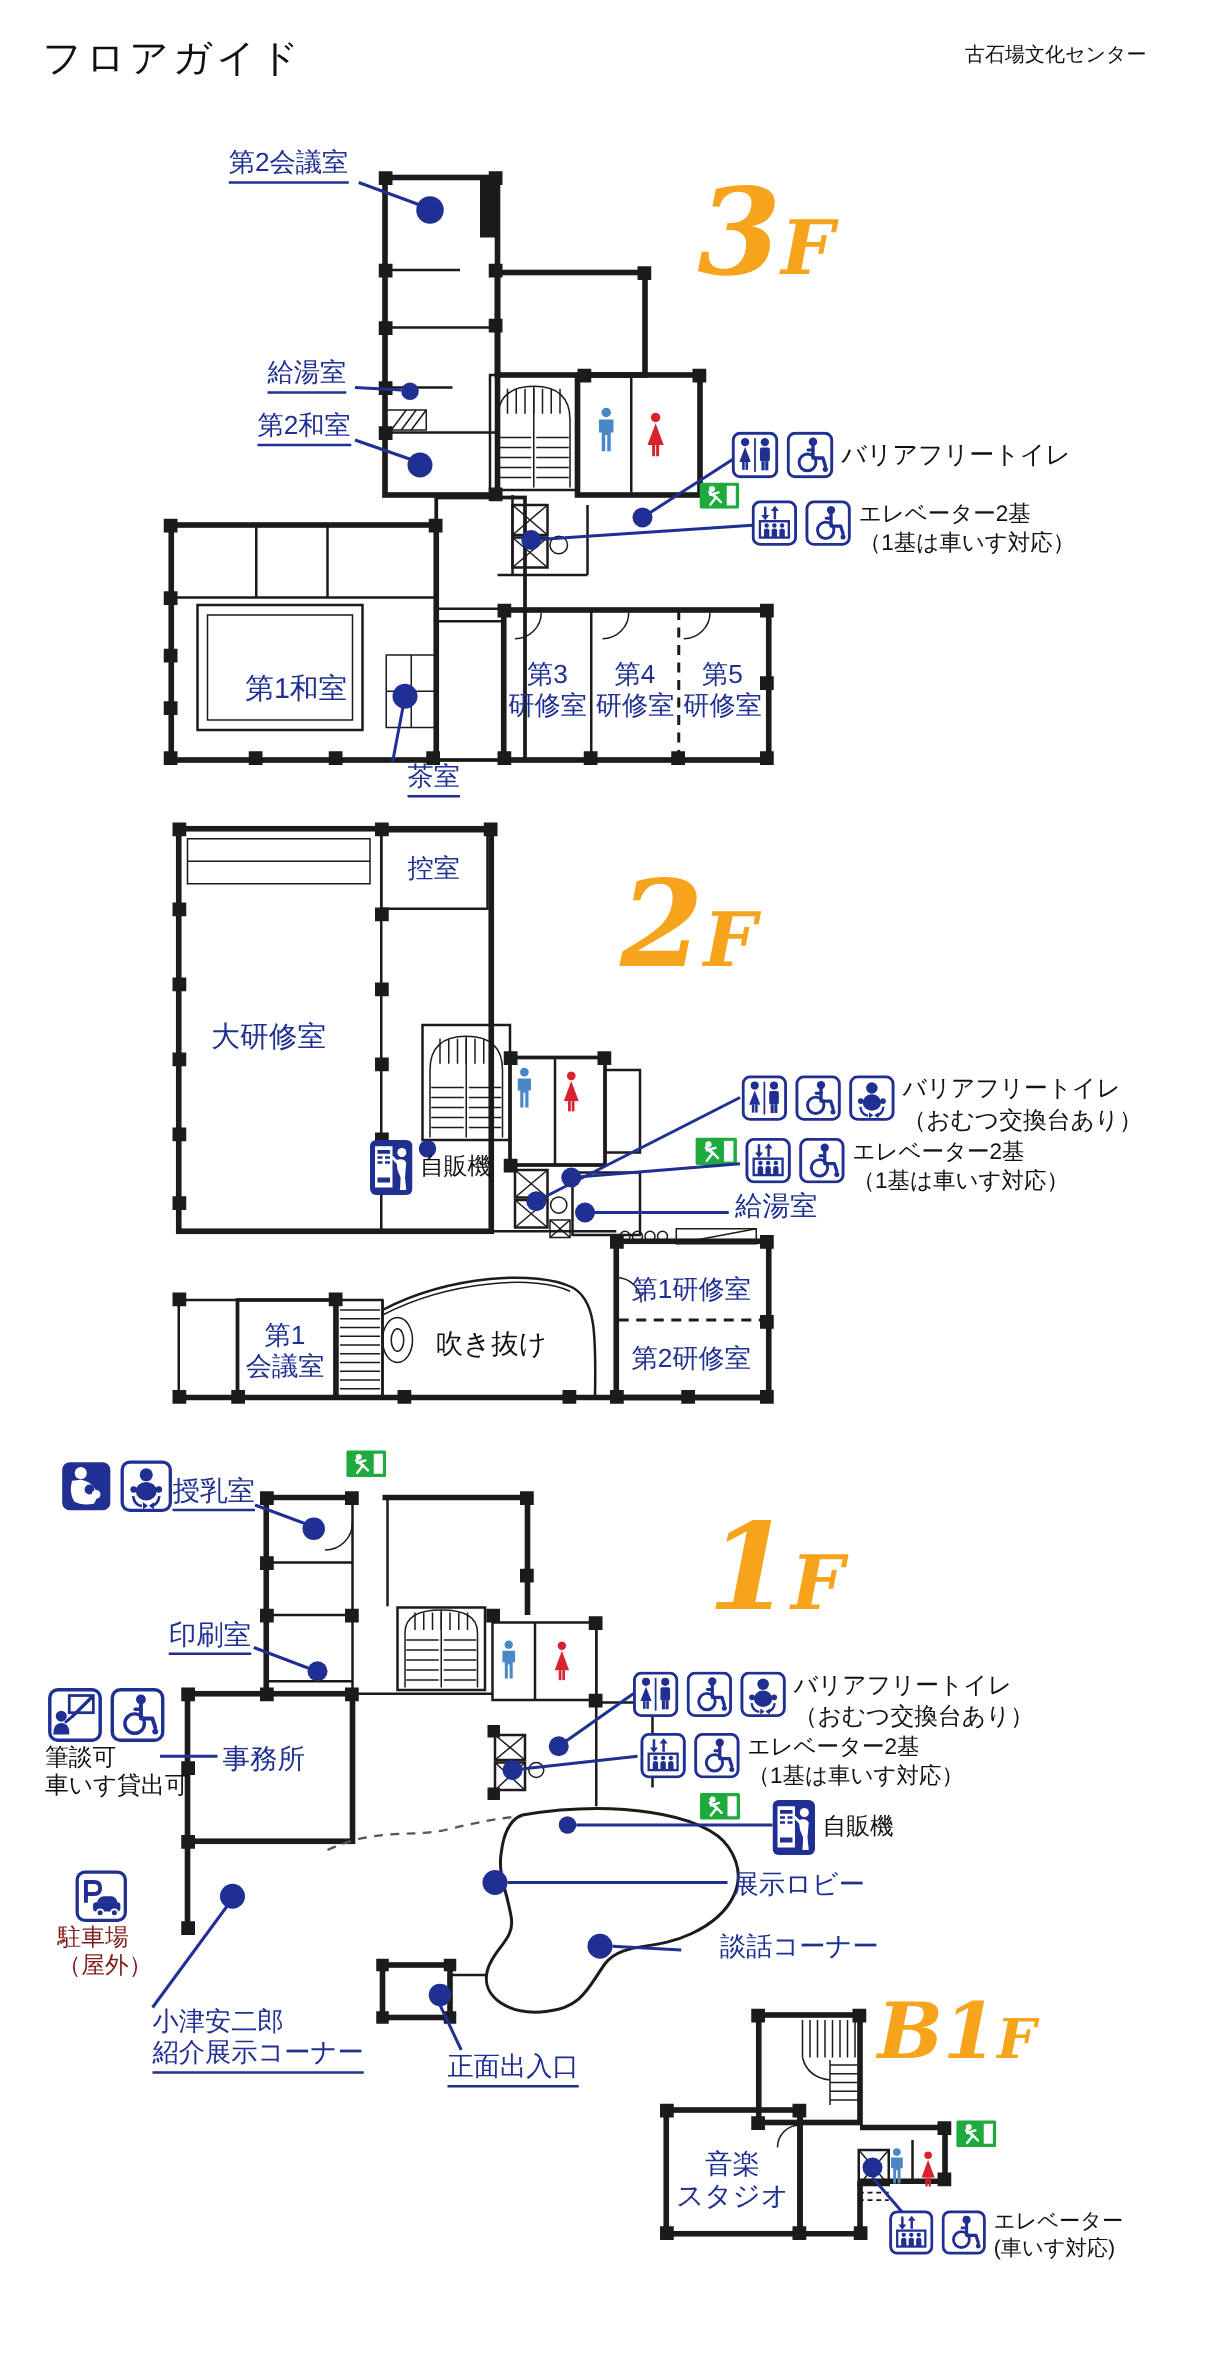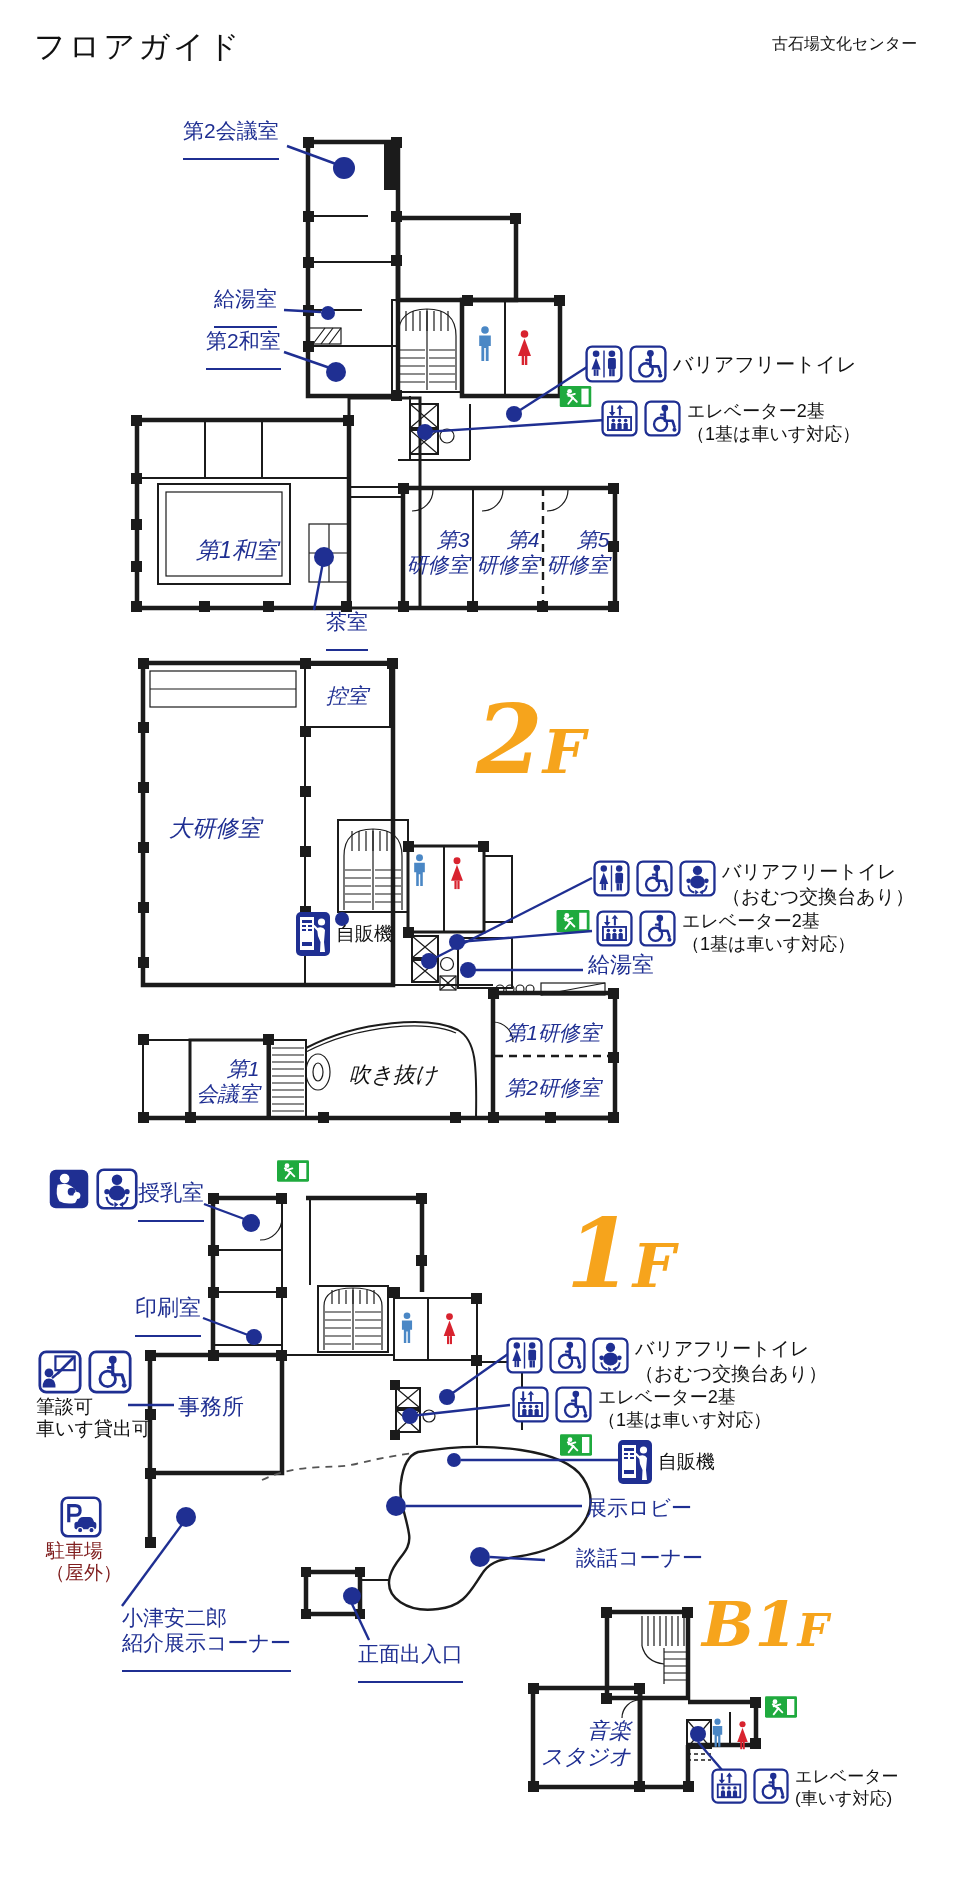--- a/index.html
+++ b/index.html
@@ -1,22 +1,22 @@
 <!DOCTYPE html>
 <html><head>
 <meta charset="utf-8">
 <style>
   html,body{margin:0;padding:0;background:#fff;}
   #stage{position:relative;width:980px;height:1884px;background:#fff;overflow:hidden;
          font-family:"Liberation Sans",sans-serif;}
   #plan{position:absolute;left:0;top:0;}
   .txt{position:absolute;color:#1f2f92;font-size:21px;line-height:1.18;white-space:pre-line;}
   .blk{color:#111;}
-  .ul{border-bottom:2.4px solid #1f2f92;padding-bottom:14px;}
-  .ctr{transform:translate(-50%,-50%);text-align:right;font-style:italic;}
+  .ul{border-bottom:2.4px solid #1f2f92;padding-bottom:1px;}
+  .ctr{transform:translate(-50%,-50%);text-align:center;}
   .fac{position:absolute;display:flex;align-items:flex-start;gap:6px;}
   .fac.mid{align-items:center;}
   .fac .anntext{color:#111;font-size:19px;line-height:1.3;white-space:pre-line;}
   .floorlab{position:absolute;color:#f6a41c;font-family:"DejaVu Serif",serif;
             font-style:italic;font-weight:bold;line-height:.8;}
   .floorlab .num{font-size:96px;}
   .floorlab .suf{font-size:60px;}
   .floorlab.small .num{font-size:62px;}
   .floorlab.small .suf{font-size:44px;}
   #title{position:absolute;left:34px;top:26px;font-size:31px;color:#111;letter-spacing:3px;}
@@ -460,20 +460,23 @@
     <g>
       <path d="M698,1742 L722,1770" class="lead"></path>
           <circle cx="698" cy="1734" r="8" class="dot"></circle>
     </g>
   </g>
 </svg>
 
 <div id="title">フロアガイド</div>
 <div id="facname">古石場文化センター</div>
 
+<div class="floorlab" style="left:558px;top:148px">
+  <span class="num">3</span><span class="suf">F</span>
+</div>
 <div class="txt ul" style="left:183px;top:119px">第2会議室</div>
 <div class="txt ul" style="left:214px;top:287px">給湯室</div>
 <div class="txt ul" style="left:206px;top:329px">第2和室</div>
 <div class="txt ul" style="left:326px;top:610px">茶室</div>
 <div class="txt ctr" style="left:237px;top:551px;font-size:23px">第1和室</div>
 <div class="txt ctr" style="left:438px;top:553px">第3
 研修室</div>
 <div class="txt ctr" style="left:508px;top:553px">第4
 研修室</div>
 <div class="txt ctr" style="left:578px;top:553px">第5
@@ -491,21 +494,21 @@
   <svg width="37" height="37">
         <use href="#i-elevator"></use>
       </svg>
   <svg width="37" height="37">
         <use href="#i-wheelchair"></use>
       </svg>
   <div class="anntext" style="font-size:18px">エレベーター2基
 （1基は車いす対応）</div>
 </div>
 
-<div class="floorlab" style="left:476px;top:702px">
+<div class="floorlab" style="left:496px;top:702px">
   <span class="num">2</span><span class="suf">F</span>
 </div>
 <div class="txt ctr" style="left:347px;top:696px">控室</div>
 <div class="txt ctr" style="left:215px;top:829px;font-size:23px">大研修室</div>
 <div class="fac mid" style="left:296px;top:912px">
   <svg width="34" height="44">
         <use href="#i-vending"></use>
       </svg>
   <div class="anntext">自販機</div>
 </div>

